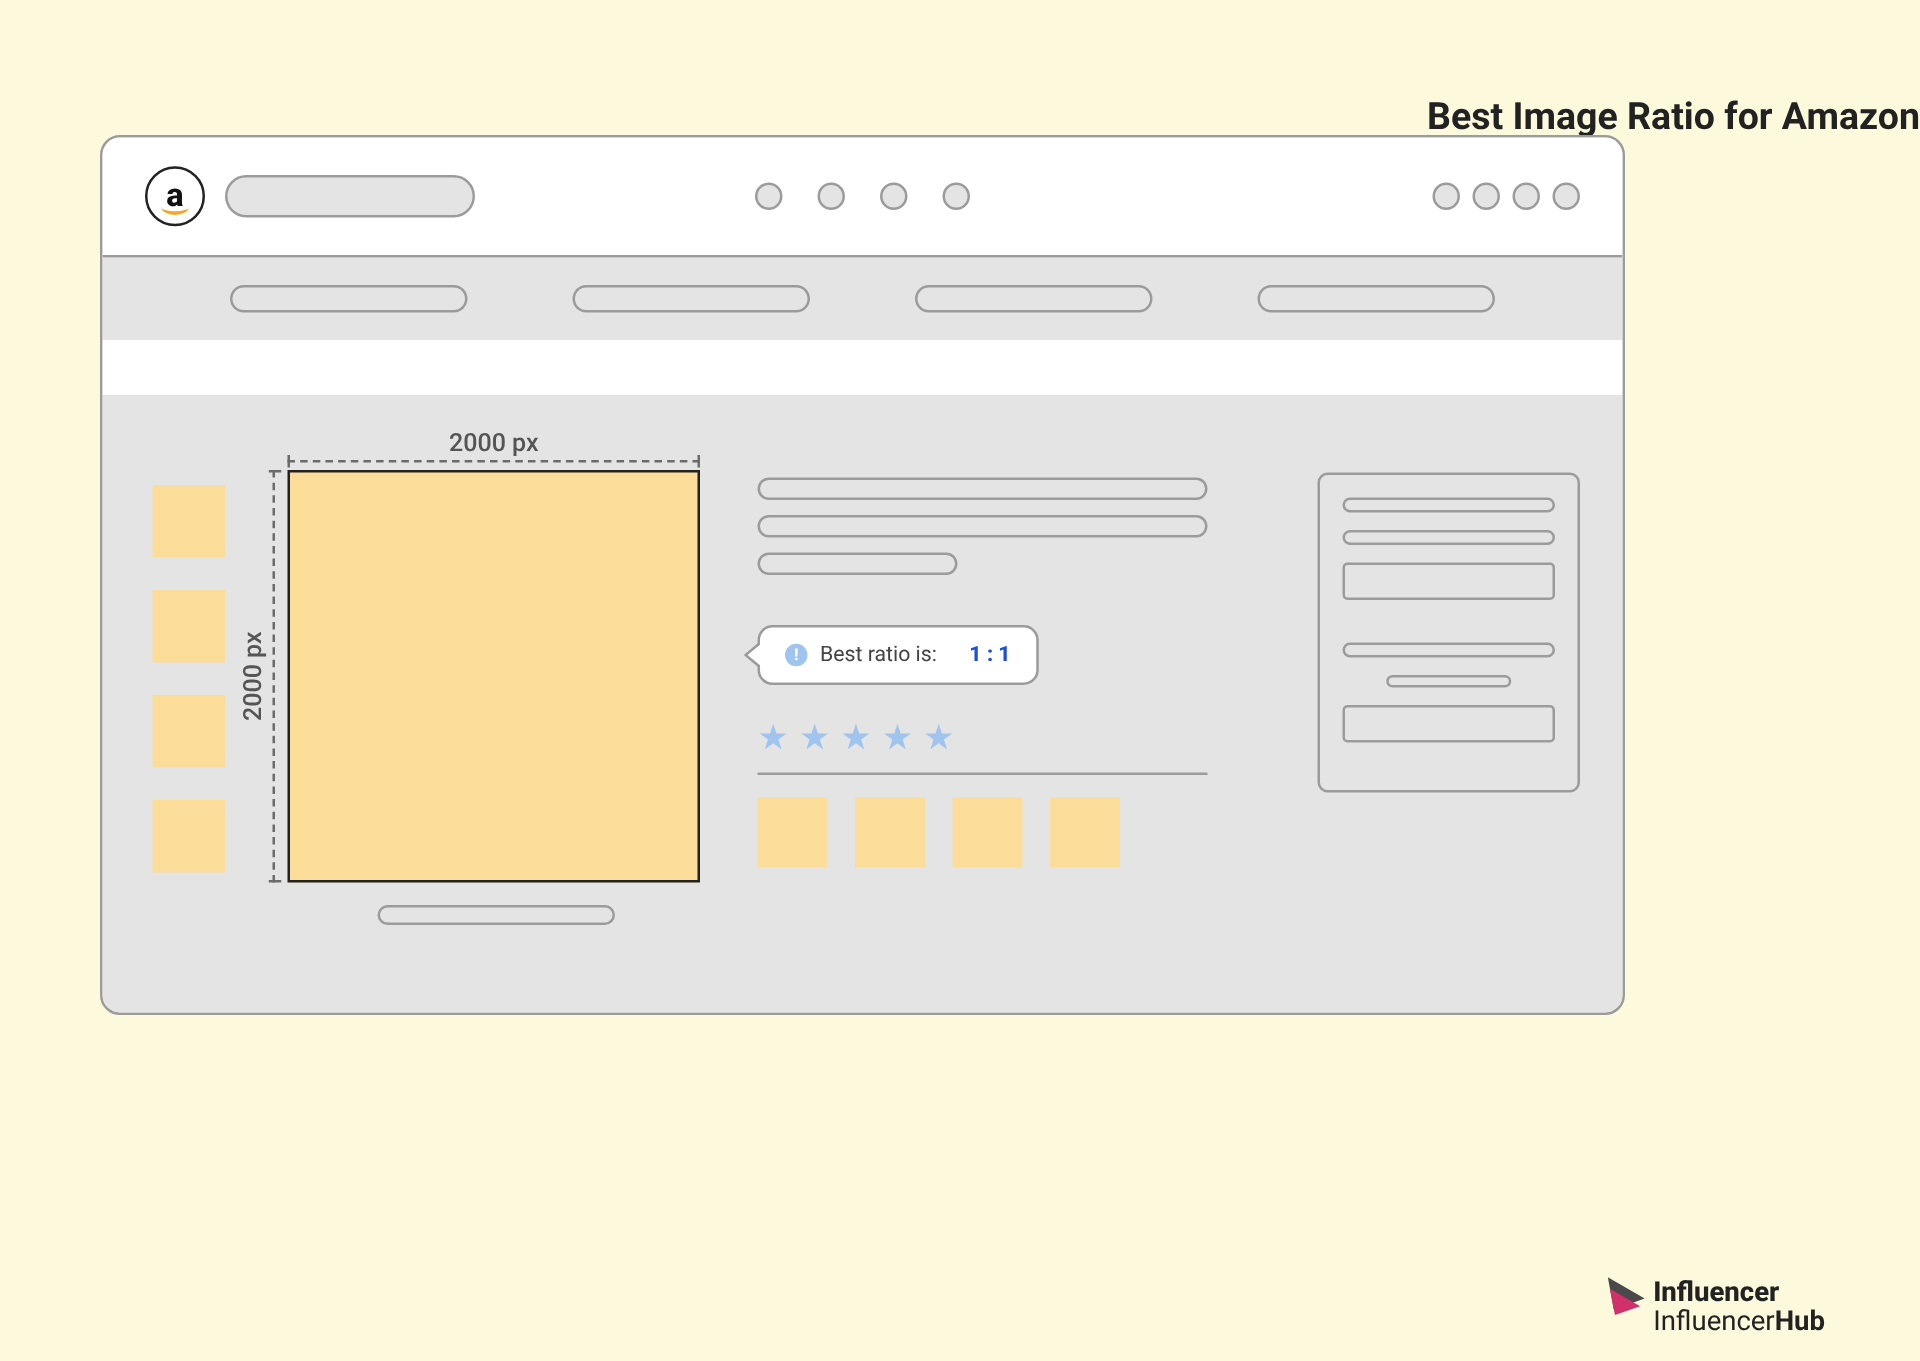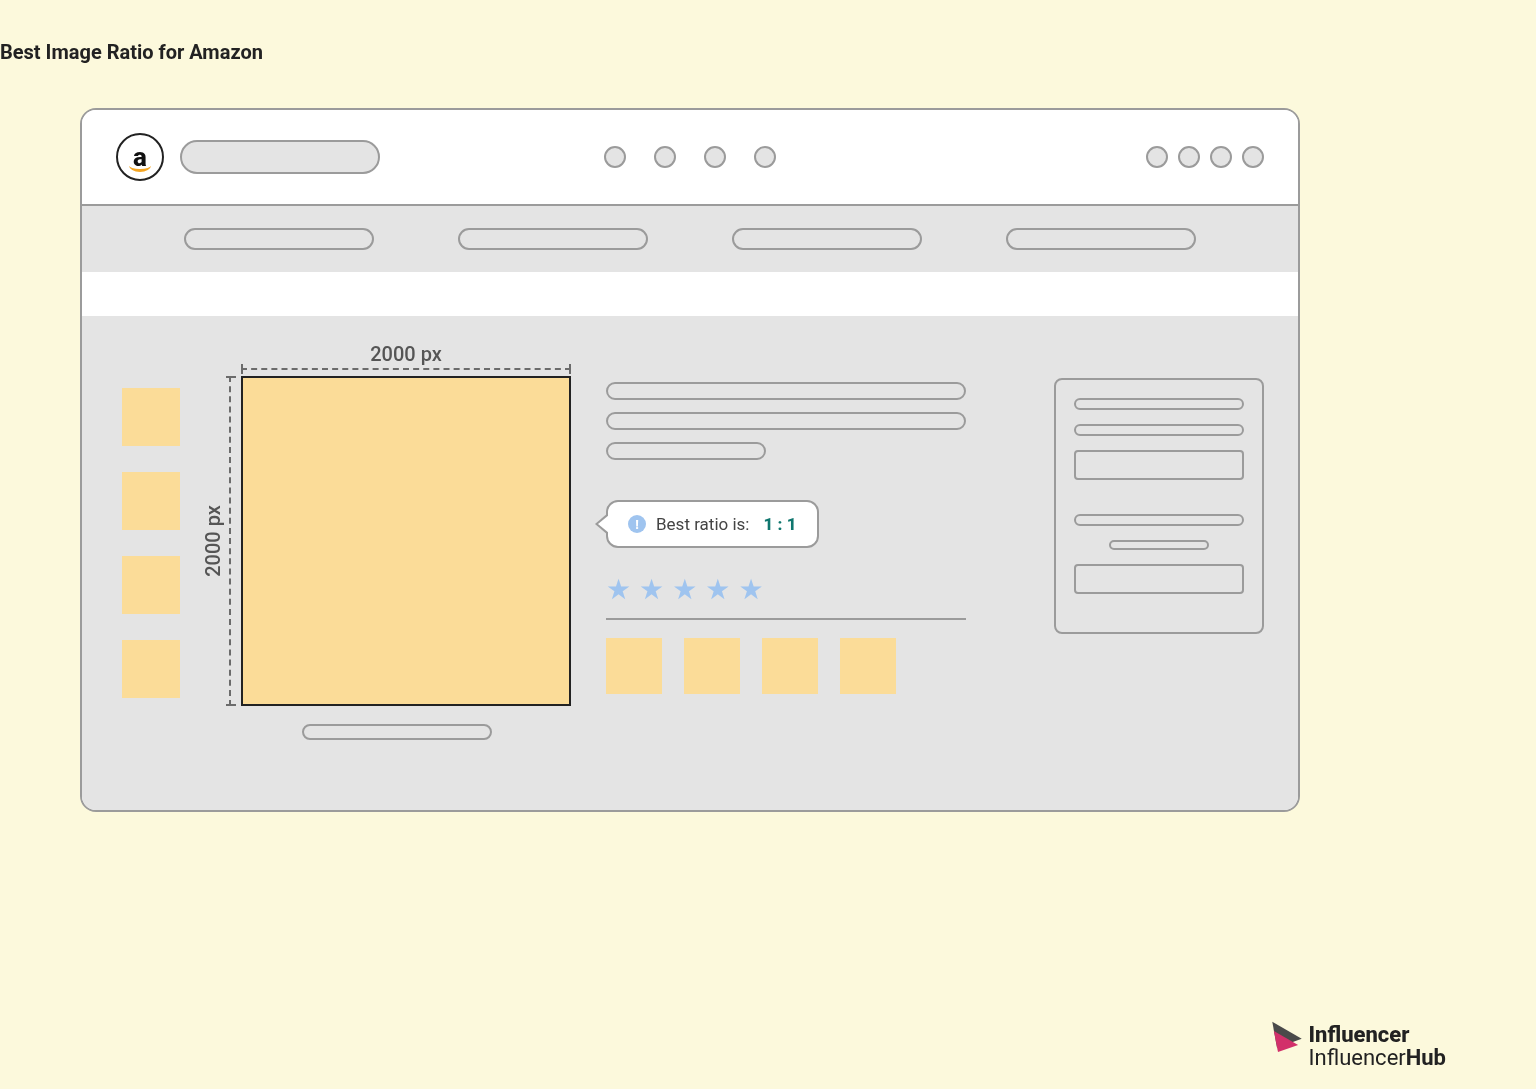--- a/index.html
+++ b/index.html
@@ -5,25 +5,25 @@
   * { box-sizing: border-box; margin: 0; padding: 0; }
   body {
     background: #fcf9dc;
     font-family: -apple-system, BlinkMacSystemFont, "Segoe UI", Roboto, Helvetica, Arial, sans-serif;
     width: 1536px;
     height: 1089px;
     position: relative;
     overflow: hidden;
   }
   .title {
-    text-align: left;
-    font-size: 20px;
+    text-align: right;
+    font-size: 30px;
     font-weight: 700;
     color: #222;
-    padding-top: 40px;
+    padding-top: 76px;
   }
   .browser {
     position: absolute;
     left: 80px;
     top: 108px;
     width: 1220px;
     height: 704px;
     background: #fff;
     border: 2px solid #9b9b9b;
     border-radius: 16px;
@@ -104,21 +104,21 @@
     left: 40px; top: 72px;
     display: flex; flex-direction: column; gap: 26px;
   }
   .thumbs .thumb {
     width: 58px; height: 58px;
     background: #fbdc98;
   }
   
   .main-image-wrap {
     position: absolute;
-    left: 159px; top: 60px;
+    left: 148px; top: 60px;
     width: 330px;
   }
   .dim-top {
     position: absolute;
     top: -34px; left: 0; width: 330px;
     text-align: center;
     font-size: 20px; color: #555; font-weight: 500;
   }
   .dim-top-line {
     position: absolute;
@@ -192,21 +192,21 @@
   .tooltip::after{
     content:""; position:absolute; left:-10px; top:50%; transform:translateY(-50%);
     width:0;height:0; border-top:9px solid transparent; border-bottom:9px solid transparent;
     border-right:11px solid #fff;
   }
   .tooltip .info {
     width:18px;height:18px;border-radius:50%;
     background:#9fc4ef; color:#fff; font-size:13px; font-weight:800;
     display:flex;align-items:center;justify-content:center;
   }
-  .tooltip .ratio { font-weight:800; color:#0f766e; margin-left:4px;}
+  .tooltip .ratio { font-weight:800; color:#1d4ed8; margin-left:16px;}
   .stars { display:flex; gap:8px; margin-bottom:14px;}
   .stars .star { color:#9fc4ef; font-size:28px; line-height:1;}
   .hr { width:360px; height:2px; background:#9b9b9b; margin-bottom:18px;}
   .mini-thumbs { display:flex; gap:22px; }
   .mini-thumbs .mt { width:56px; height:56px; background:#fbdc98; }
   
   .right-panel {
     position:absolute;
     right: 34px; top: 62px;
     width: 210px; height: 256px;
@@ -218,21 +218,21 @@
   .right-panel .rp-line{
     height:12px; border:2px solid #9b9b9b; border-radius:8px; background:#e4e4e4;
   }
   .right-panel .rp-line.short{ width:100px; align-self:center; height:10px;}
   .right-panel .rp-box{
     height:30px; border:2px solid #9b9b9b; border-radius:4px; background:#e4e4e4;
   }
   
   .watermark {
     position:absolute;
-    right: 90px; bottom: 20px;
+    right: 76px; bottom: 20px;
     display:flex; align-items:center; gap:10px;
     color:#222;
   }
   .watermark .mark {
     width:34px; height:34px; position:relative;
   }
   .watermark .mark::before{
     content:""; position:absolute; left:0; top:0;
     border-left:17px solid transparent;
     border-right:17px solid transparent;

